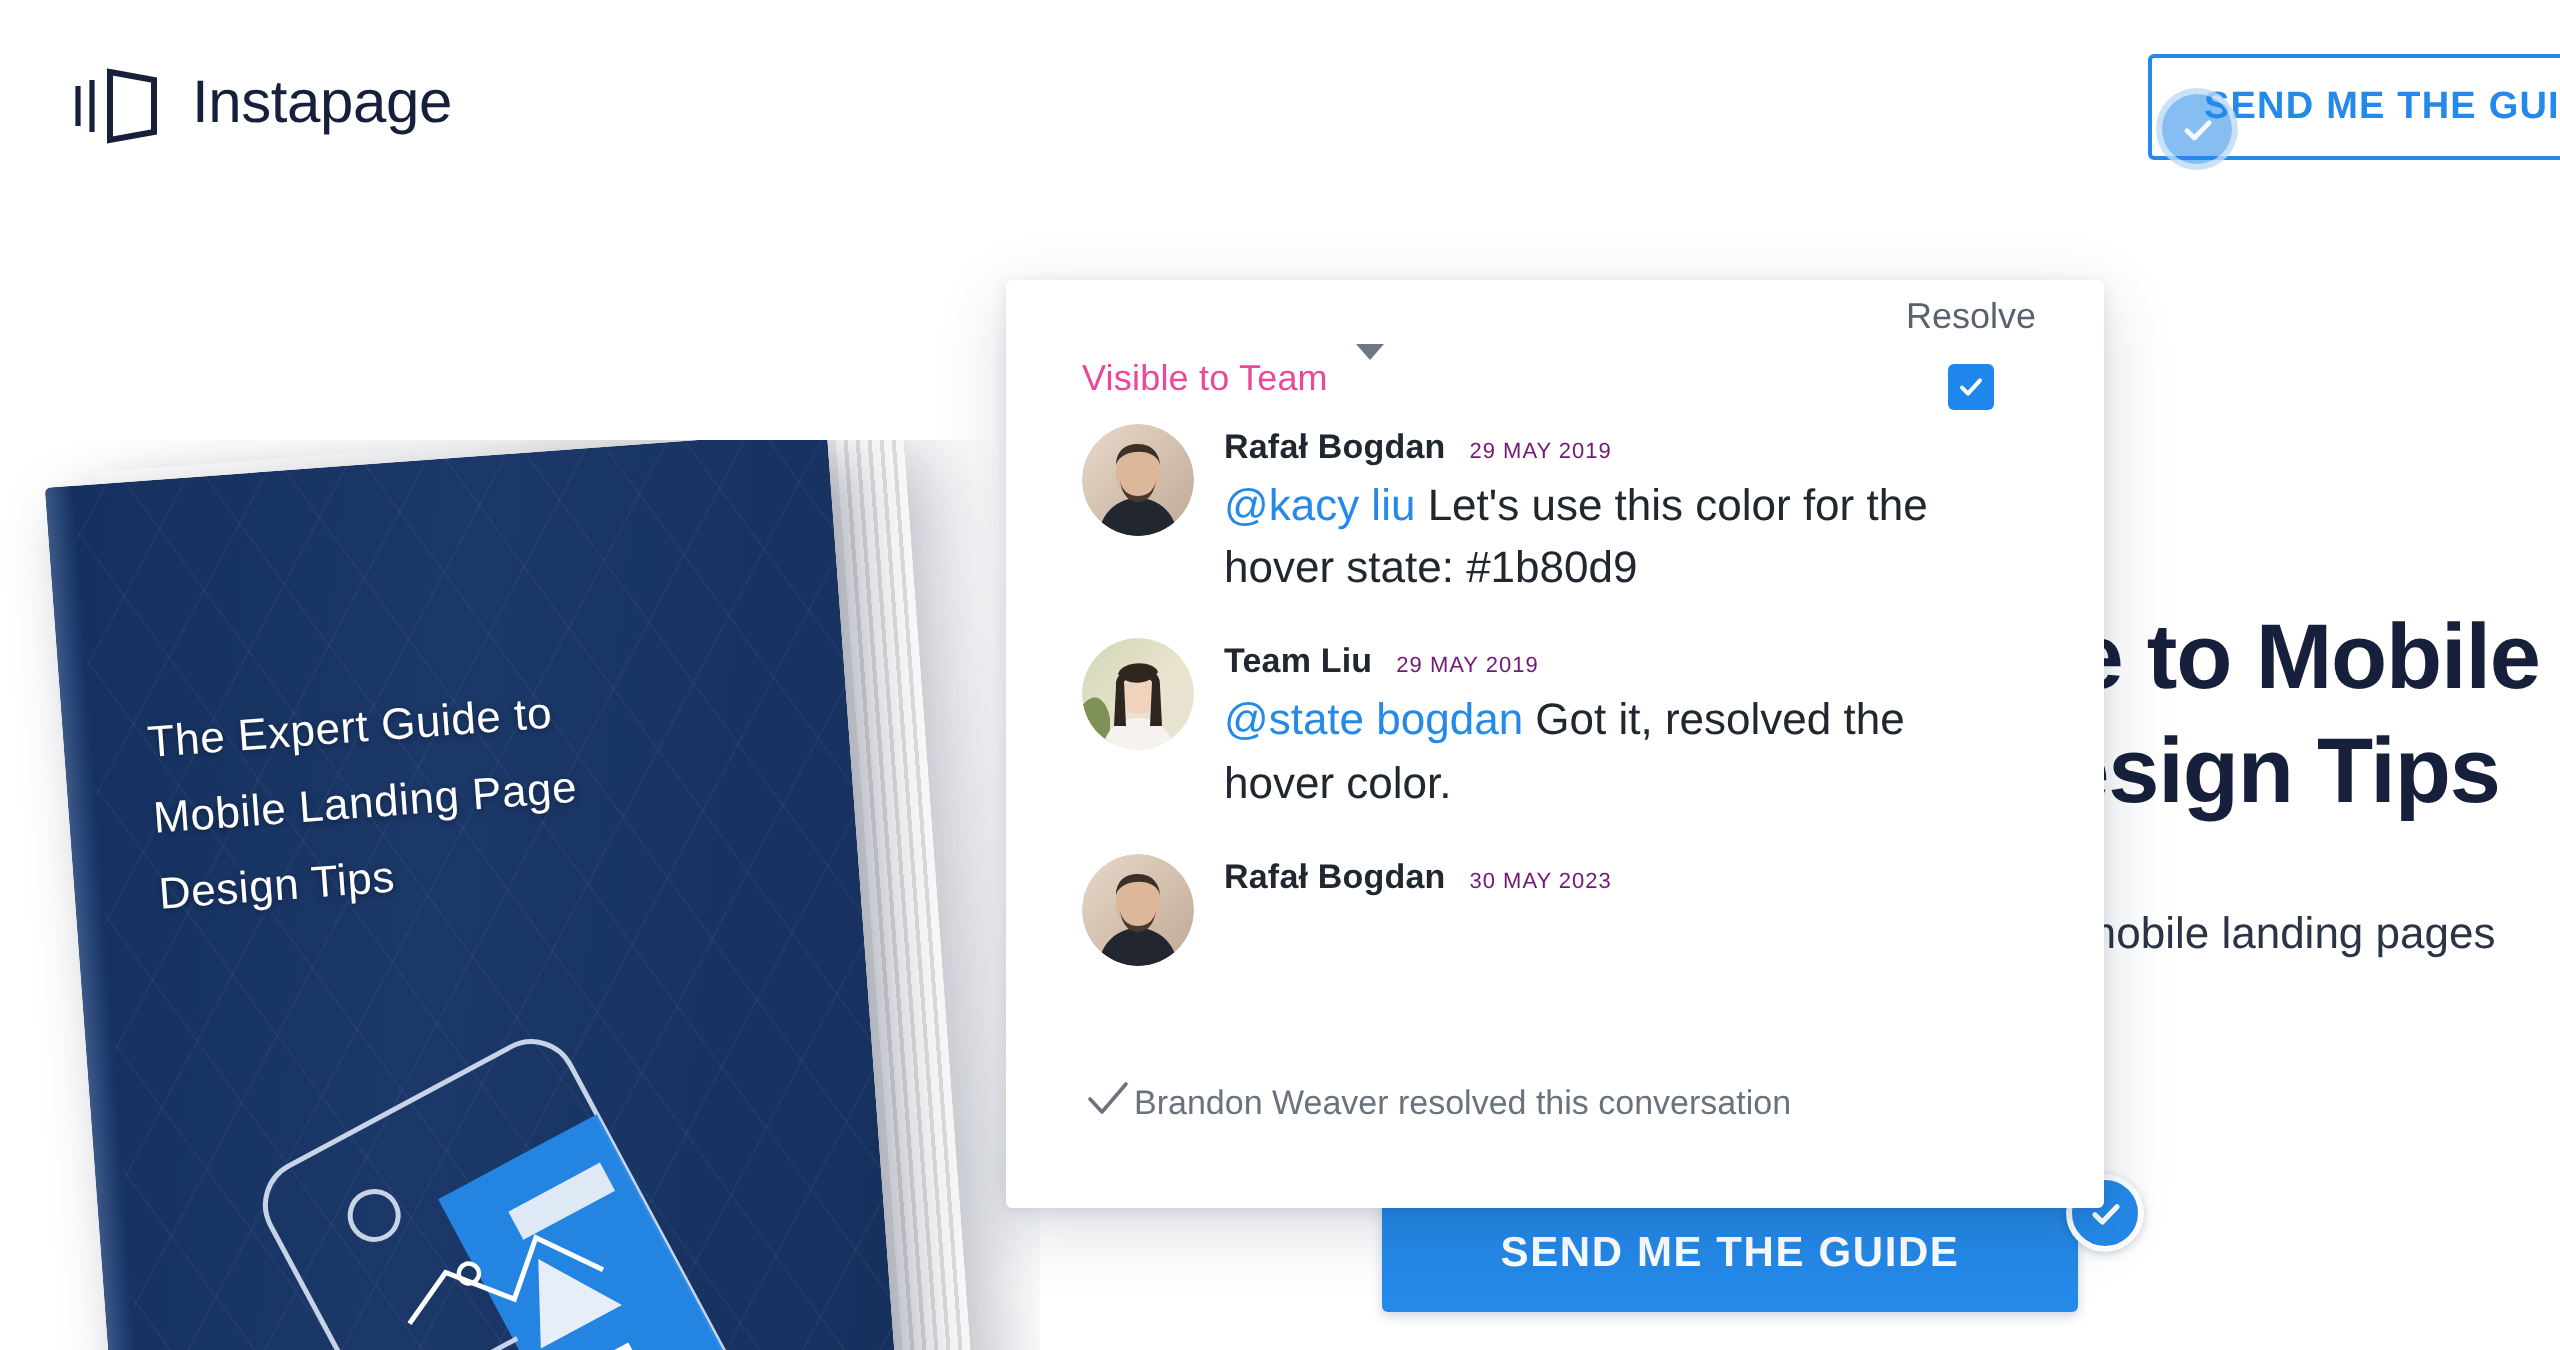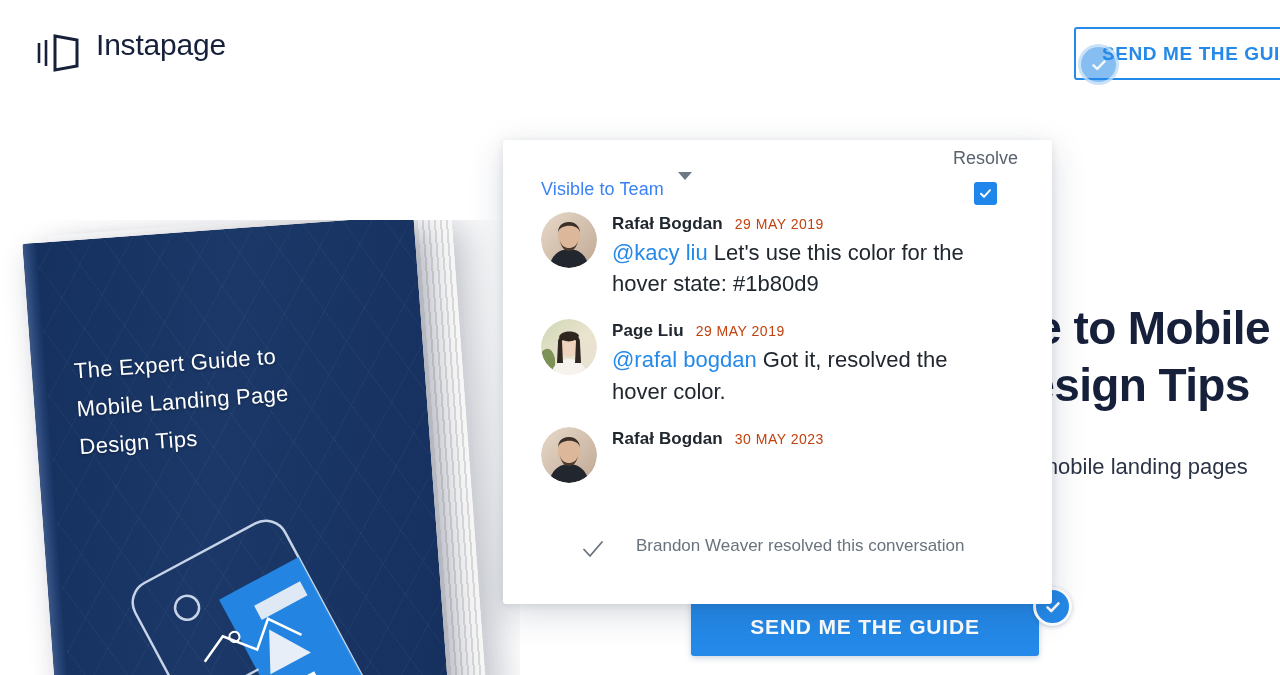--- a/index.html
+++ b/index.html
@@ -22,21 +22,21 @@
     top: 0; left: 0;
     width: 1280px;
     height: 110px;
     background: #ffffff;
   }
   .logo {
     position: absolute;
     left: 36px;
     top: 30px;
     display: flex;
-    align-items: flex-start;
+    align-items: center;
     gap: 12px;
   }
   .logo-mark { width: 48px; height: 44px; display: block; }
   .logo-text {
     font-size: 30px;
     font-weight: 400;
     letter-spacing: -0.2px;
     color: #16203a;
     line-height: 1;
   }
@@ -241,21 +241,21 @@
     box-sizing: border-box;
   }
   .visibility {
     display: flex;
     align-items: center;
     gap: 14px;
     cursor: pointer;
   }
   .visibility-label {
     font-size: 18px;
-    color: #3b82f6;
+    color: #ec4899;
     letter-spacing: 0.1px;
     margin-top: 26px;
   }
   .caret {
     width: 0; height: 0;
     border-left: 7px solid transparent;
     border-right: 7px solid transparent;
     border-top: 8px solid #6d7885;
   }
   .resolve {
@@ -306,43 +306,41 @@
     gap: 12px;
     margin-bottom: 3px;
   }
   .comment-author {
     font-size: 17px;
     font-weight: 700;
     color: #20272f;
     letter-spacing: 0.1px;
   }
   .comment-date {
-    font-size: 14px;
-    color: #c2410c;
+    font-size: 11px;
+    color: #701a75;
     letter-spacing: 0.5px;
   }
   .comment-text {
     font-size: 22px;
     line-height: 1.42;
     color: #20272f;
     max-width: 392px;
   }
   .mention { color: #2489e8; }
 
   .resolved-note {
     position: absolute;
     left: 0;
     bottom: 42px;
     width: 100%;
     display: flex;
-    align-items: flex-start;
+    align-items: flex-end;
     padding: 0 38px;
     box-sizing: border-box;
-    gap: 30px;
-    margin-left: 39px;
   }
   .resolved-check { width: 26px; height: 26px; display: block; }
   .resolved-text {
     font-size: 17px;
     color: #69737e;
   }
 </style>
 </head>
 <body>
 
@@ -484,24 +482,24 @@
             <path d="M0 34 C6 26 12 30 14 40 L14 56 L0 56 Z" fill="#7e9257"></path>
             <path d="M10 56 C12 44 20 40 28 40 C36 40 44 44 46 56 Z" fill="#f6f3ee"></path>
             <ellipse cx="28" cy="26" rx="10" ry="12" fill="#f0d3bc"></ellipse>
             <path d="M17 24 C16 12 40 11 39 24 L40 44 L34 44 L35 22 C32 17 24 17 21 22 L22 44 L16 44 Z" fill="#2f2620"></path>
             <path d="M18 18 C22 24 34 24 38 17 C36 11 20 11 18 18 Z" fill="#2f2620"></path>
           </g>
         </svg>
       </div>
       <div class="comment-body">
         <div class="comment-meta">
-          <span class="comment-author">Page Liu</span>
+          <span class="comment-author">Team Liu</span>
           <span class="comment-date">29 MAY 2019</span>
         </div>
-        <div class="comment-text"><span class="mention">@rafal bogdan</span><span> Got it, resolved the hover color.</span></div>
+        <div class="comment-text"><span class="mention">@state bogdan</span><span> Got it, resolved the hover color.</span></div>
       </div>
     </div>
 
     <div class="comment">
       <div class="avatar">
         <svg viewBox="0 0 56 56" width="56" height="56">
           <defs>
             <clipPath id="av3">
                 <circle cx="28" cy="28" r="28"></circle>
               </clipPath>

